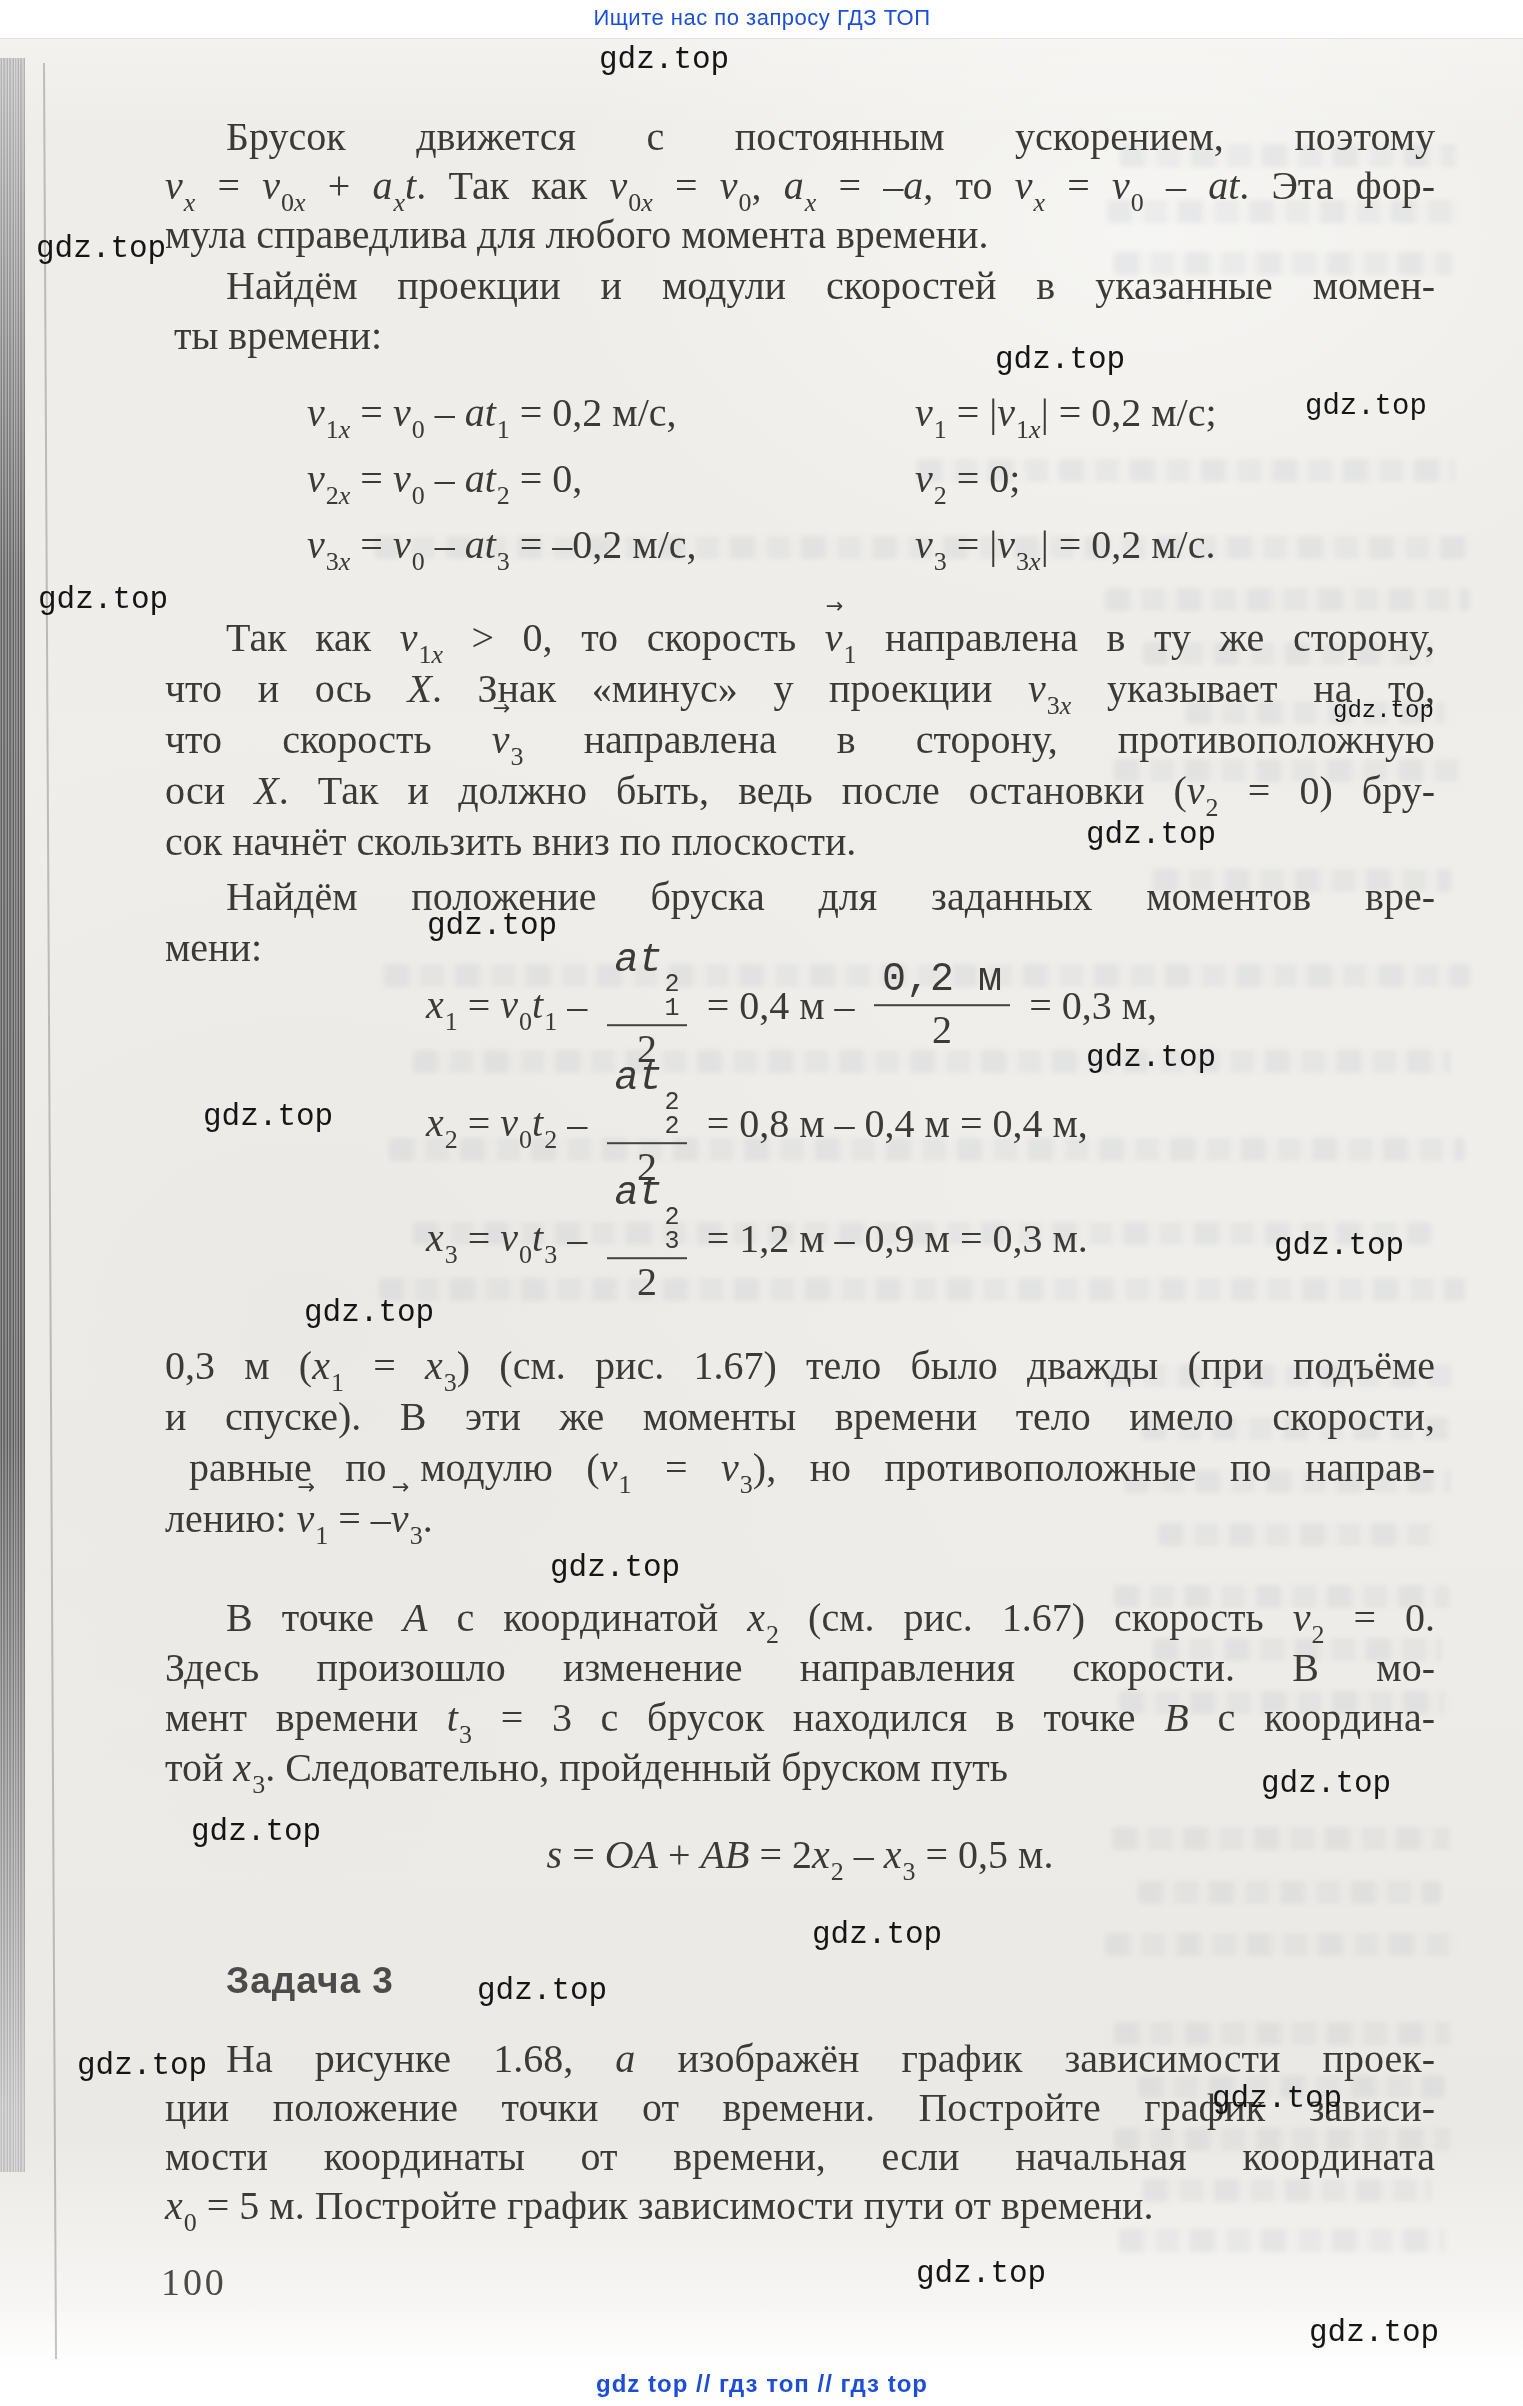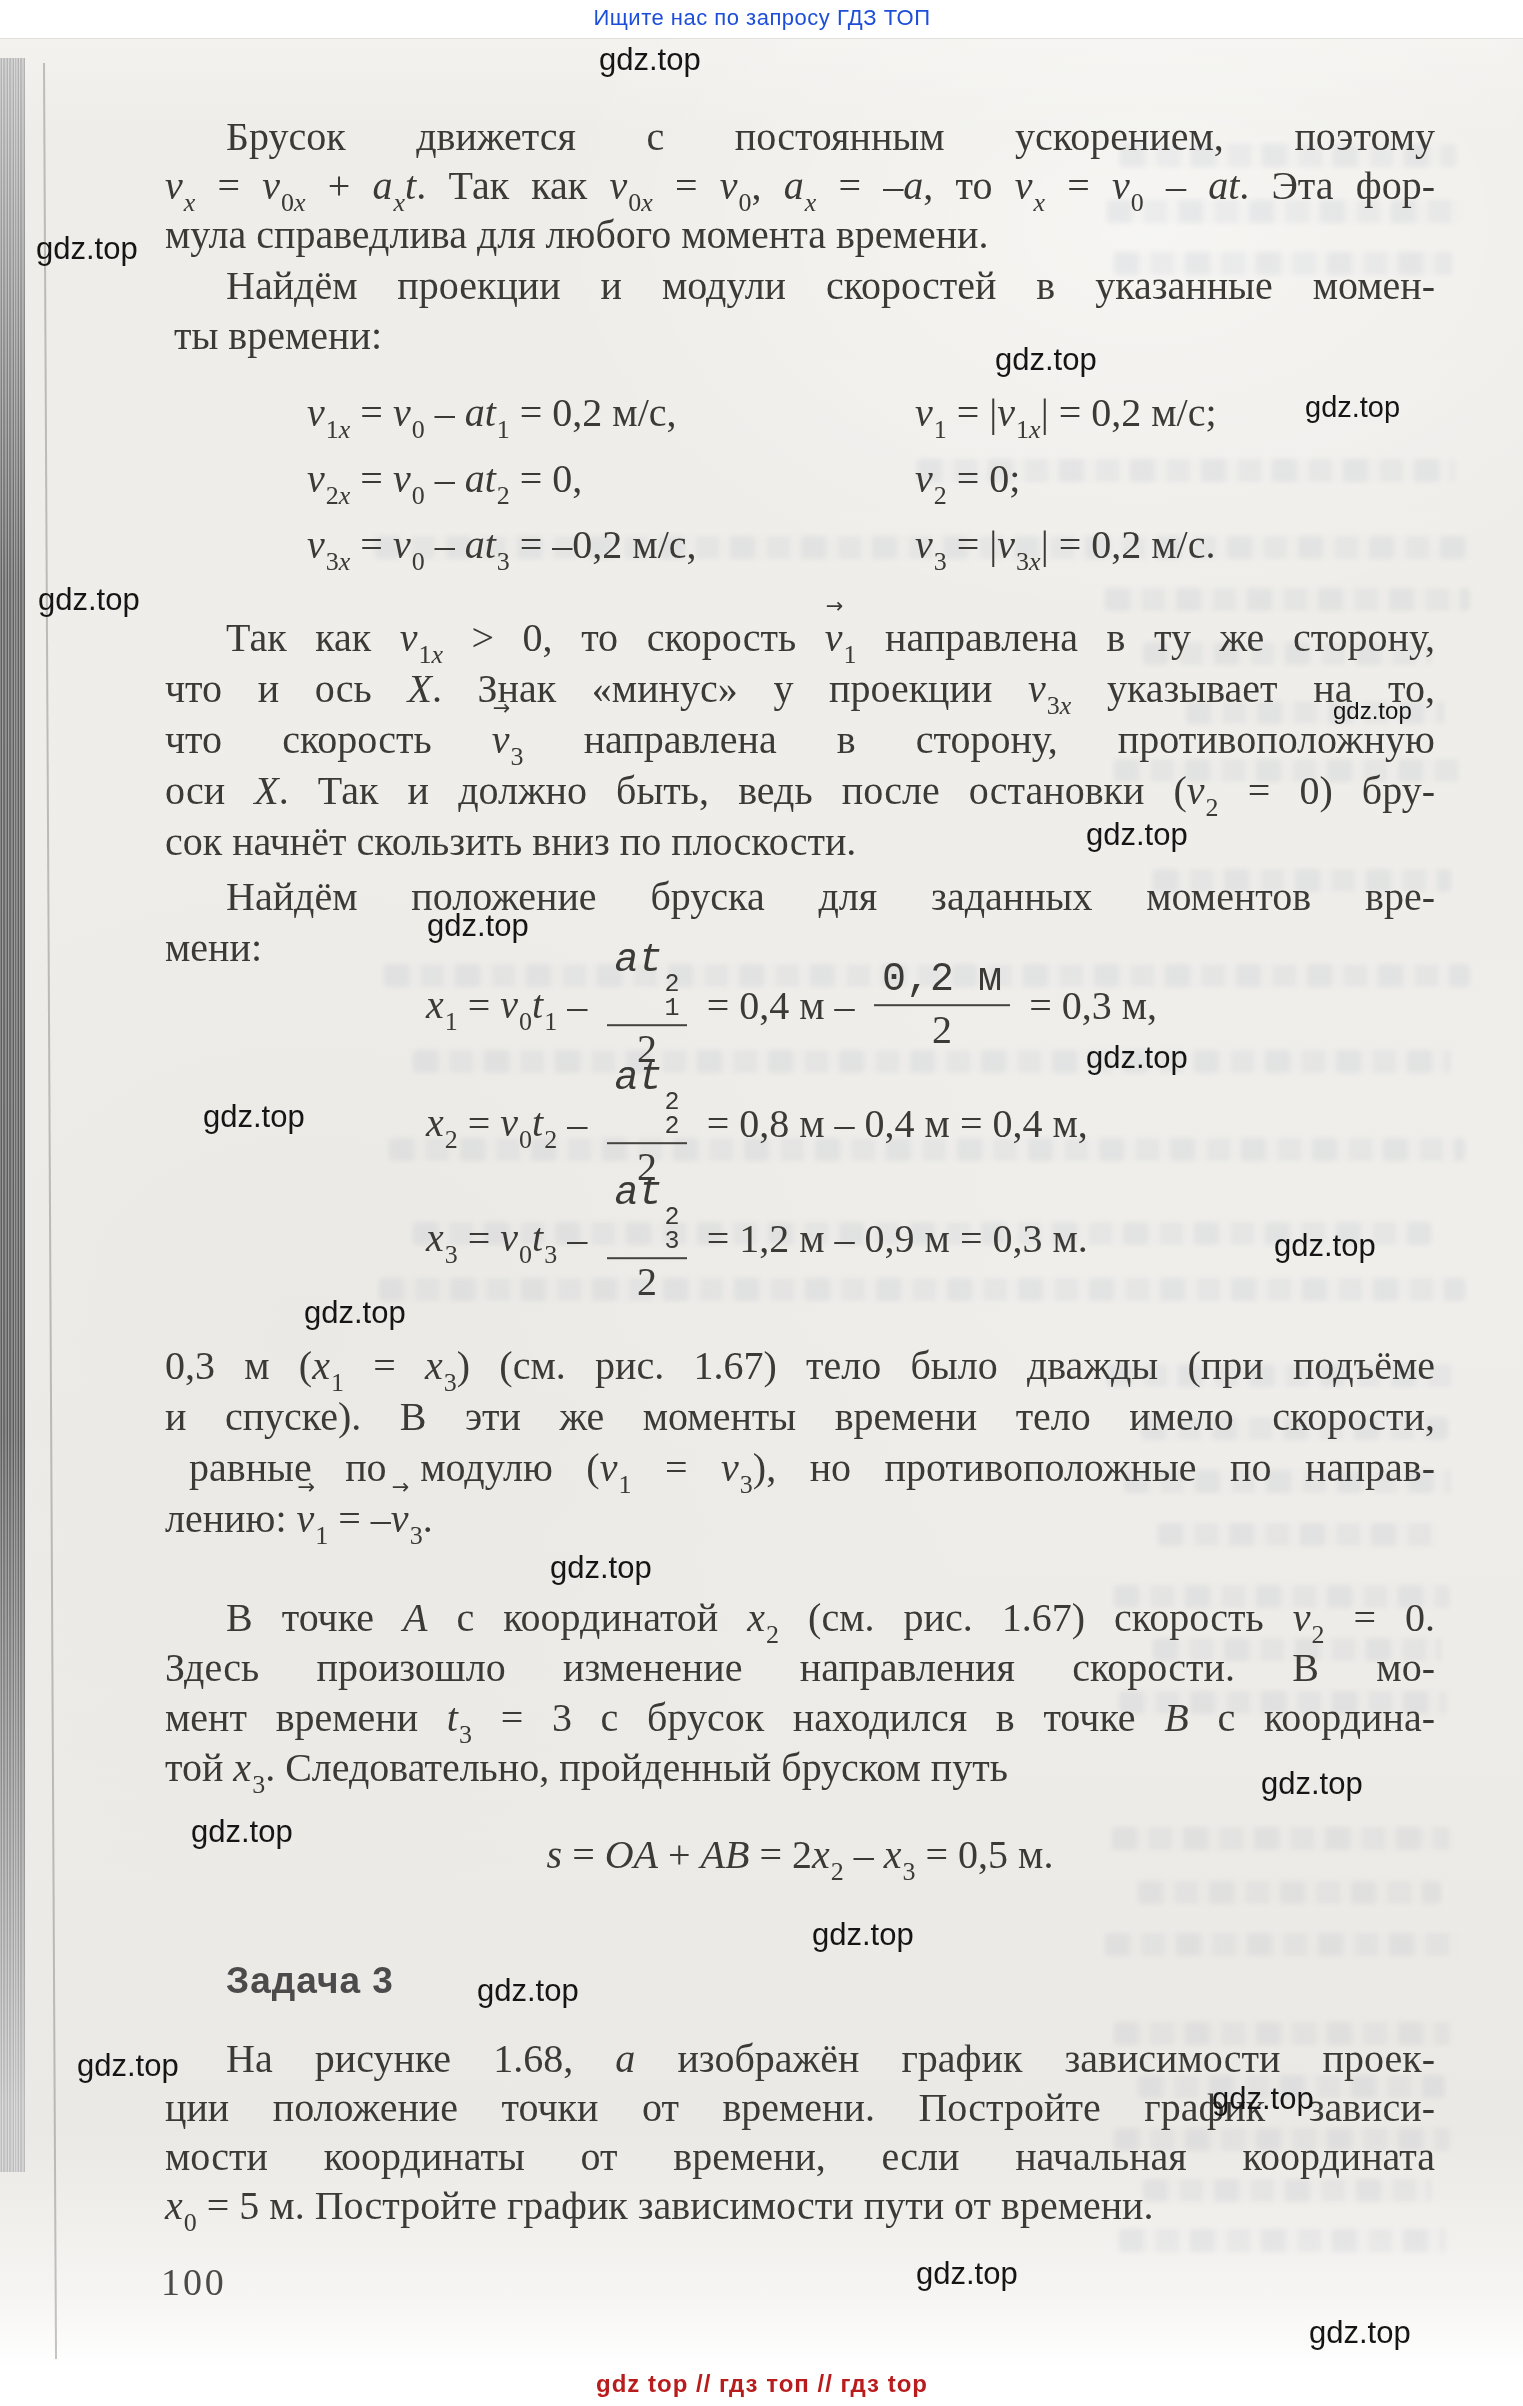--- a/index.html
+++ b/index.html
@@ -41,21 +41,21 @@
   }
   
   .promo{position:absolute;left:0;top:0;width:100%;height:38px;background:#ffffff;text-align:center;z-index:6;}
   .promo span{
     display:inline-block;font-family:"Liberation Sans",sans-serif;
     color:#1d4ed8;font-size:22px;line-height:35px;letter-spacing:0.5px;
   }
   .footerlinks{
     position:absolute;left:0;top:2370px;width:100%;z-index:6;text-align:center;
     font-family:"Liberation Sans",sans-serif;font-size:24px;font-weight:600;
-    color:#b91c1c;letter-spacing:1px;
+    color:#1d4ed8;letter-spacing:1px;
   }
   
   .content{position:absolute;left:165px;top:0;width:1270px;height:2407px;z-index:2;font-size:40px;}
   .block{position:absolute;left:0;width:1270px;}
   .tl{display:block;}
   .jl{text-align:justify;text-align-last:justify;}
   .ll{text-align:left;text-align-last:left;}
   .ind{padding-left:61px;}
   .it{font-style:italic;}
   .mv{white-space:nowrap;}
@@ -77,21 +77,21 @@
   .sform{text-align:center;height:54px;line-height:54px;}
   .heading{
     position:absolute;left:226px;top:1960px;z-index:2;
     font-family:"Liberation Sans",sans-serif;font-weight:bold;font-size:37px;
     color:#4b4b4b;letter-spacing:1px;
   }
   .pagenum{position:absolute;left:161px;top:2260px;z-index:2;font-size:38px;letter-spacing:2.9px;color:#4b4a46;}
   
   .wmlayer{position:absolute;left:0;top:0;width:1524px;height:2407px;z-index:4;}
   .wm{
-    position:absolute;font-family:Liberation Sans, sans-serif;color:#151515;
+    position:absolute;font-family:Liberation Mono, monospace;color:#151515;
     white-space:nowrap;line-height:1.05;
   }
 </style>
 </head>
 <body>
 
 <div class="paper"></div>
 <div class="bleedlayer">
     <div class="bleed" style="left: 1120px; top: 144px; width: 336px;"></div>
     <div class="bleed" style="left: 1107px; top: 200px; width: 354px;"></div>

